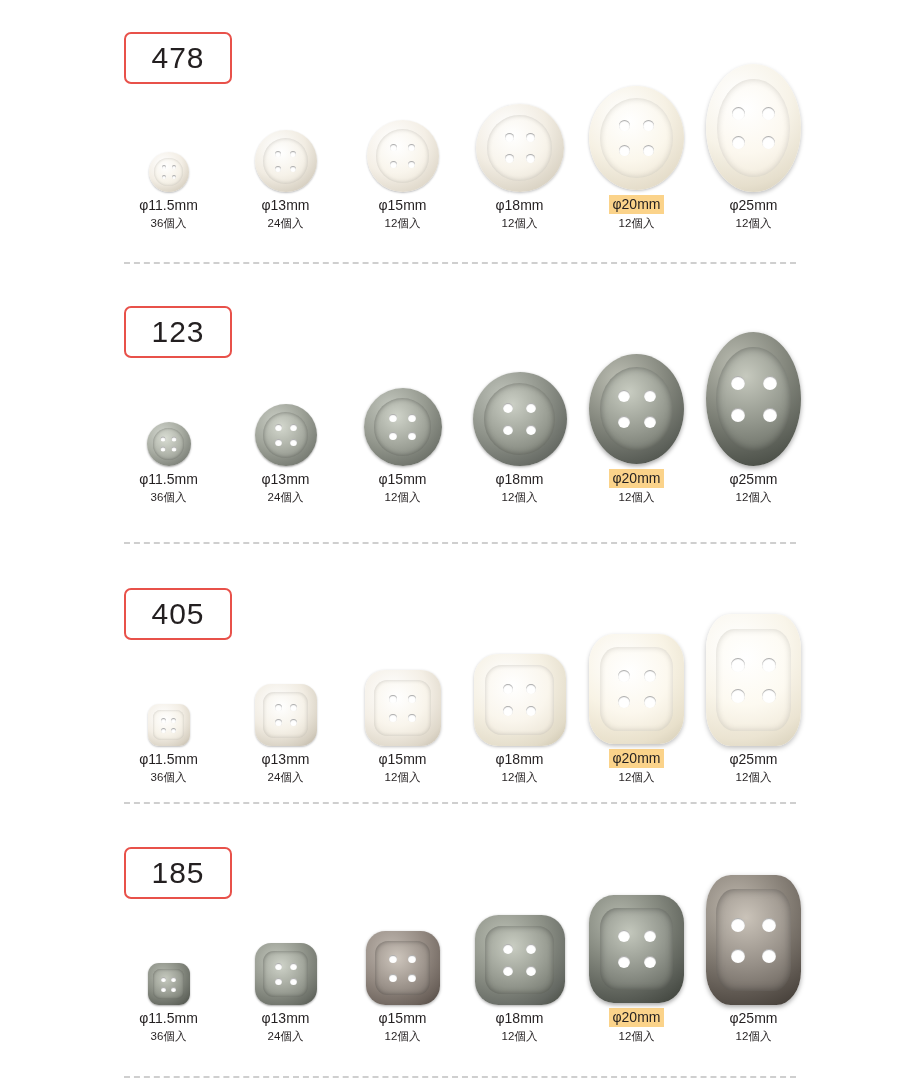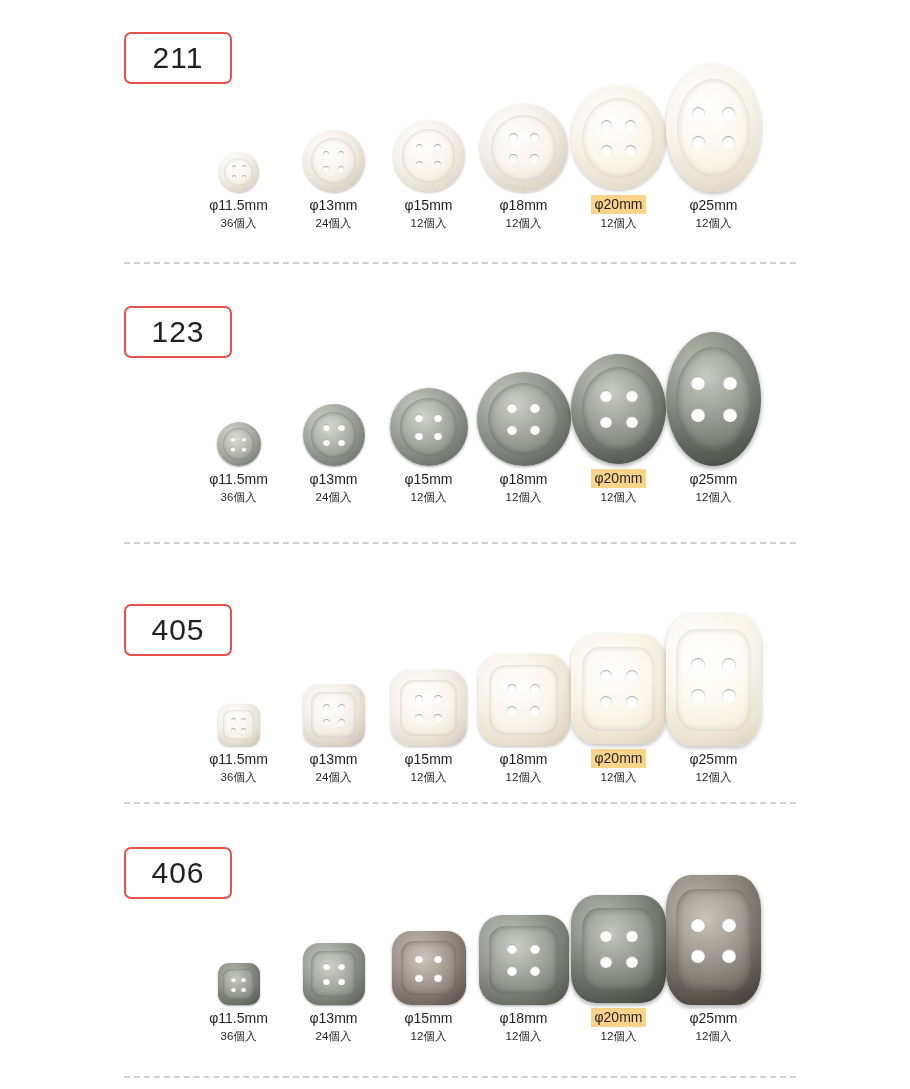--- a/index.html
+++ b/index.html
@@ -26,25 +26,25 @@
     font-size:30px;
     letter-spacing:1px;
     color:#231f20;
     box-sizing:border-box;
     z-index:5;
   }
 
   
   .row{
     position:absolute;
-    left:136px;
+    left:121px;
     width:680px;
     display:flex;
     align-items:flex-end;
-    justify-content:center;
+    justify-content:space-between;
   }
   .cell{
     width:95px;
     display:flex;
     flex-direction:column;
     align-items:center;
   }
   .imgbox{
     display:flex;align-items:flex-end;justify-content:center;
     width:100%;
@@ -102,21 +102,21 @@
     left:124px;width:672px;
     border-top:2px dashed #cfcfcf;
   }
 </style>
 </head>
 <body>
 
 <div class="page">
 
   <div class="group">
-    <div class="badge" style="top:32px;">211</div>
+    <div class="badge" style="top:32px;">478</div>
     <div class="row" style="top:40px;">
 
       <div class="cell">
         <div class="imgbox" style="height:150px;">
           <div class="btn" style="width:40px;height:40px;">
             <div class="rim" style="background:radial-gradient(circle at 36% 30%, #ffffff 0%, #f3eee5 48%, #d9d2c4 78%, #bdb5a6 100%);box-shadow:0 1px 2px rgba(0,0,0,.25);"></div>
             <div class="face" style="left:14%;top:14%;right:14%;bottom:14%;background:radial-gradient(circle at 40% 32%, #ffffff 0%, #f7f3ea 55%, #e5dfd2 100%);box-shadow:inset 0 0 3px rgba(0,0,0,.18);"></div>
             <div class="holes" style="width:16px;height:16px;gap:4px;">
               <span class="hole" style="width:4px;height:4px;"></span>
                 <span class="hole" style="width:4px;height:4px;"></span>
@@ -322,21 +322,21 @@
         </div>
         <div class="cap"><span>φ25mm</span></div>
         <div class="qty">12個入</div>
       </div>
 
     </div>
     <div class="sep" style="top:542px;"></div>
   </div>
 
   <div class="group">
-    <div class="badge" style="top:604px;">405</div>
+    <div class="badge" style="top:588px;">405</div>
     <div class="row" style="top:596px;">
 
       <div class="cell">
         <div class="imgbox" style="height:148px;">
           <div class="btn sq" style="width:42px;height:42px;">
             <div class="rim" style="background:radial-gradient(circle at 36% 30%, #ffffff 0%, #f3eee5 48%, #d9d2c4 80%, #bdb5a6 100%);box-shadow:0 1px 2px rgba(0,0,0,.25);"></div>
             <div class="face" style="left:14%;top:14%;right:14%;bottom:14%;background:radial-gradient(circle at 40% 32%, #ffffff 0%, #f7f3ea 55%, #e5dfd2 100%);box-shadow:inset 0 0 3px rgba(0,0,0,.18);"></div>
             <div class="holes" style="width:16px;height:16px;gap:4px;">
               <span class="hole" style="width:5px;height:5px;"></span>
                 <span class="hole" style="width:5px;height:5px;"></span>
@@ -432,21 +432,21 @@
         </div>
         <div class="cap"><span>φ25mm</span></div>
         <div class="qty">12個入</div>
       </div>
 
     </div>
     <div class="sep" style="top:802px;"></div>
   </div>
 
   <div class="group">
-    <div class="badge" style="top:847px;">406</div>
+    <div class="badge" style="top:847px;">185</div>
     <div class="row" style="top:855px;">
 
       <div class="cell">
         <div class="imgbox" style="height:148px;">
           <div class="btn sq" style="width:42px;height:42px;">
             <div class="rim" style="background:radial-gradient(circle at 34% 28%, #b4b8ae 0%, #8a8e84 45%, #63675f 80%, #464a43 100%);box-shadow:0 1px 2px rgba(0,0,0,.35);"></div>
             <div class="face" style="left:14%;top:14%;right:14%;bottom:14%;background:radial-gradient(circle at 40% 32%, #c6cabf 0%, #9a9e94 55%, #74786f 100%);box-shadow:inset 0 0 3px rgba(0,0,0,.35);"></div>
             <div class="holes" style="width:16px;height:16px;gap:4px;">
               <span class="hole" style="width:5px;height:5px;"></span>
                 <span class="hole" style="width:5px;height:5px;"></span>

